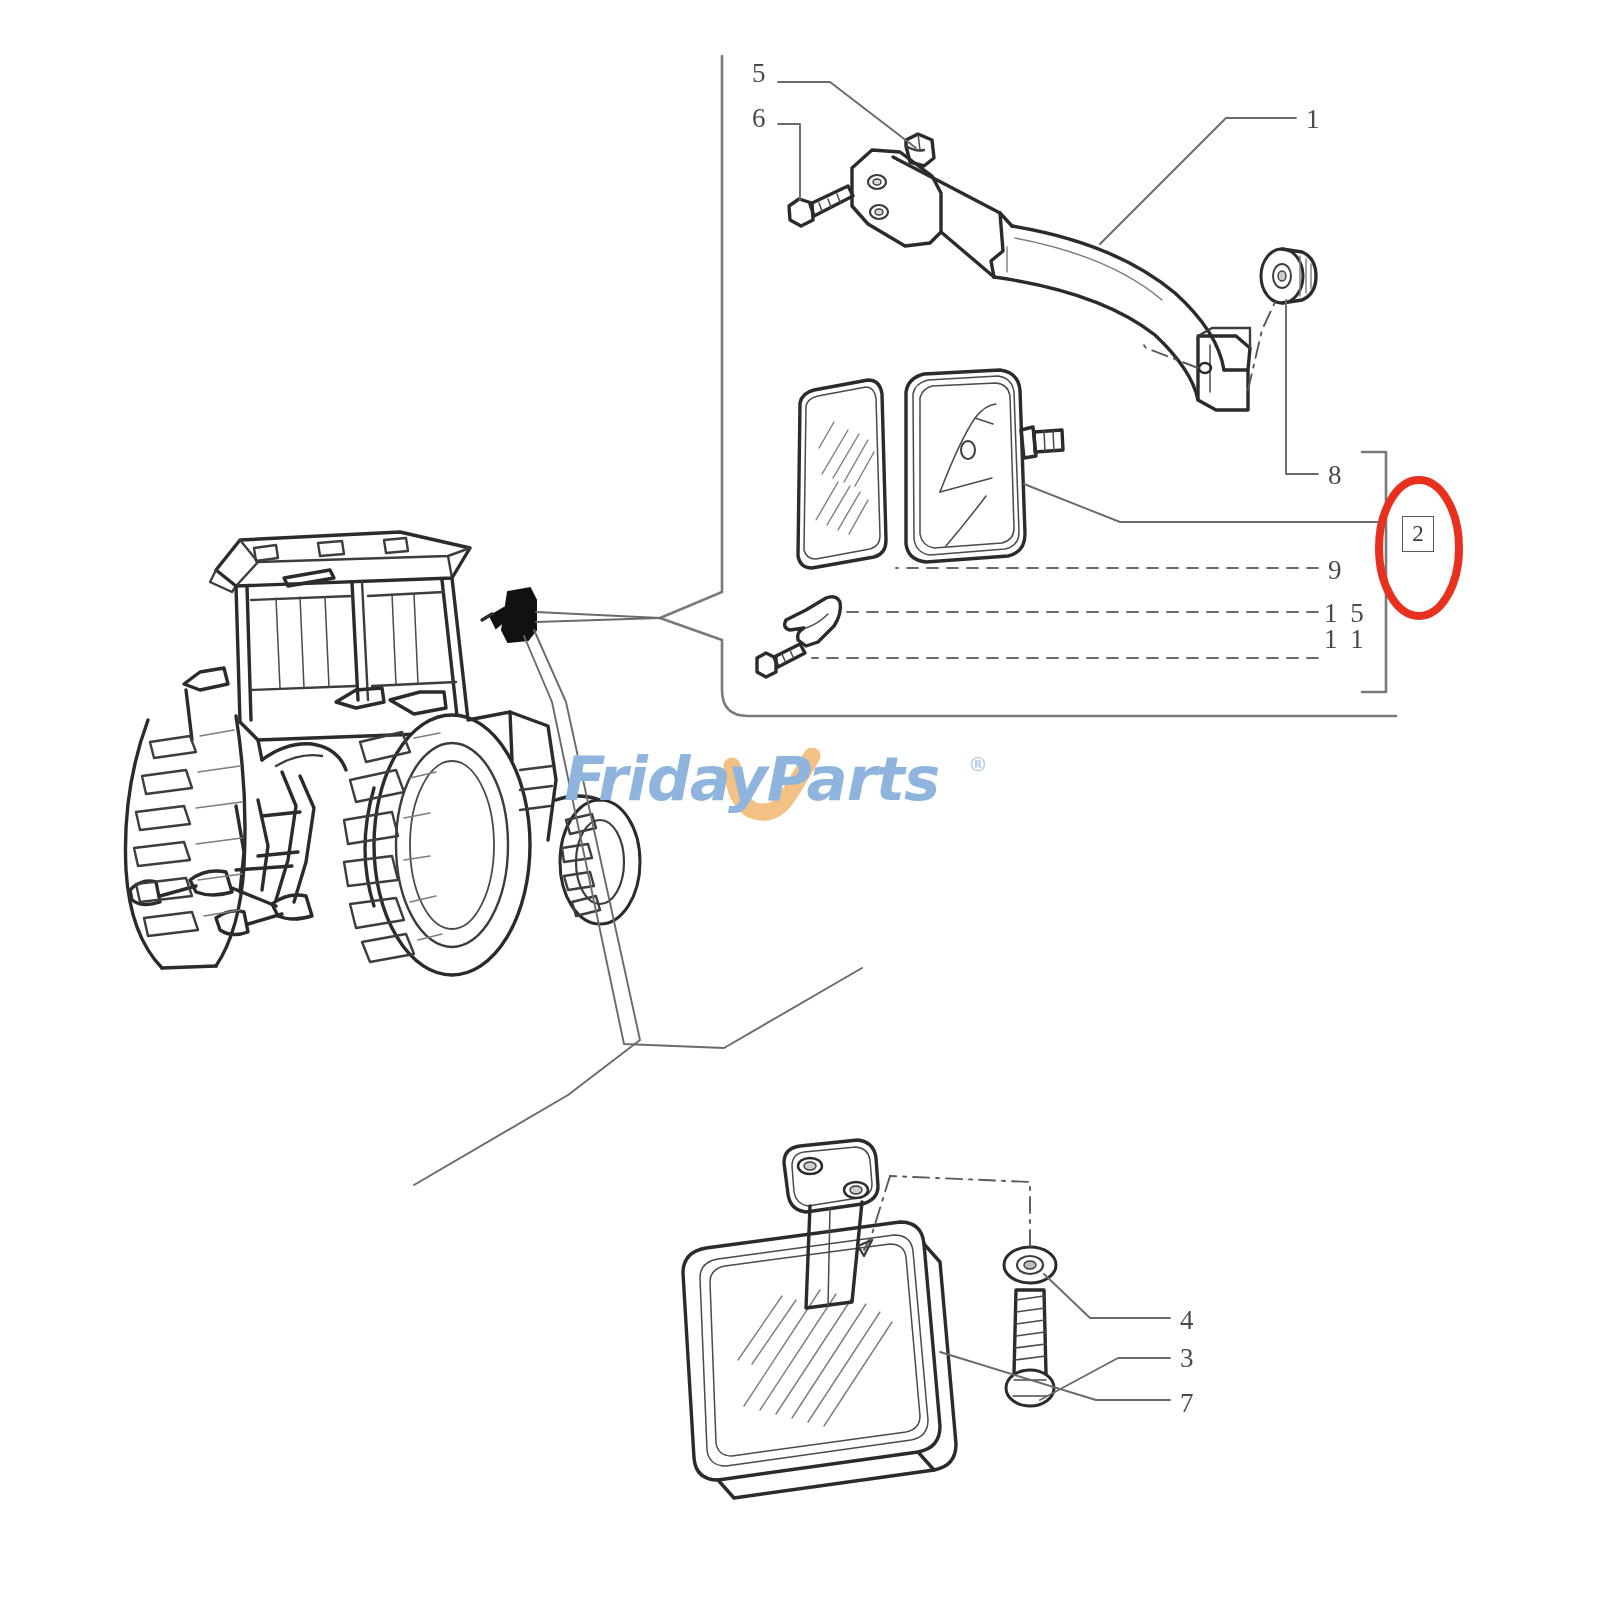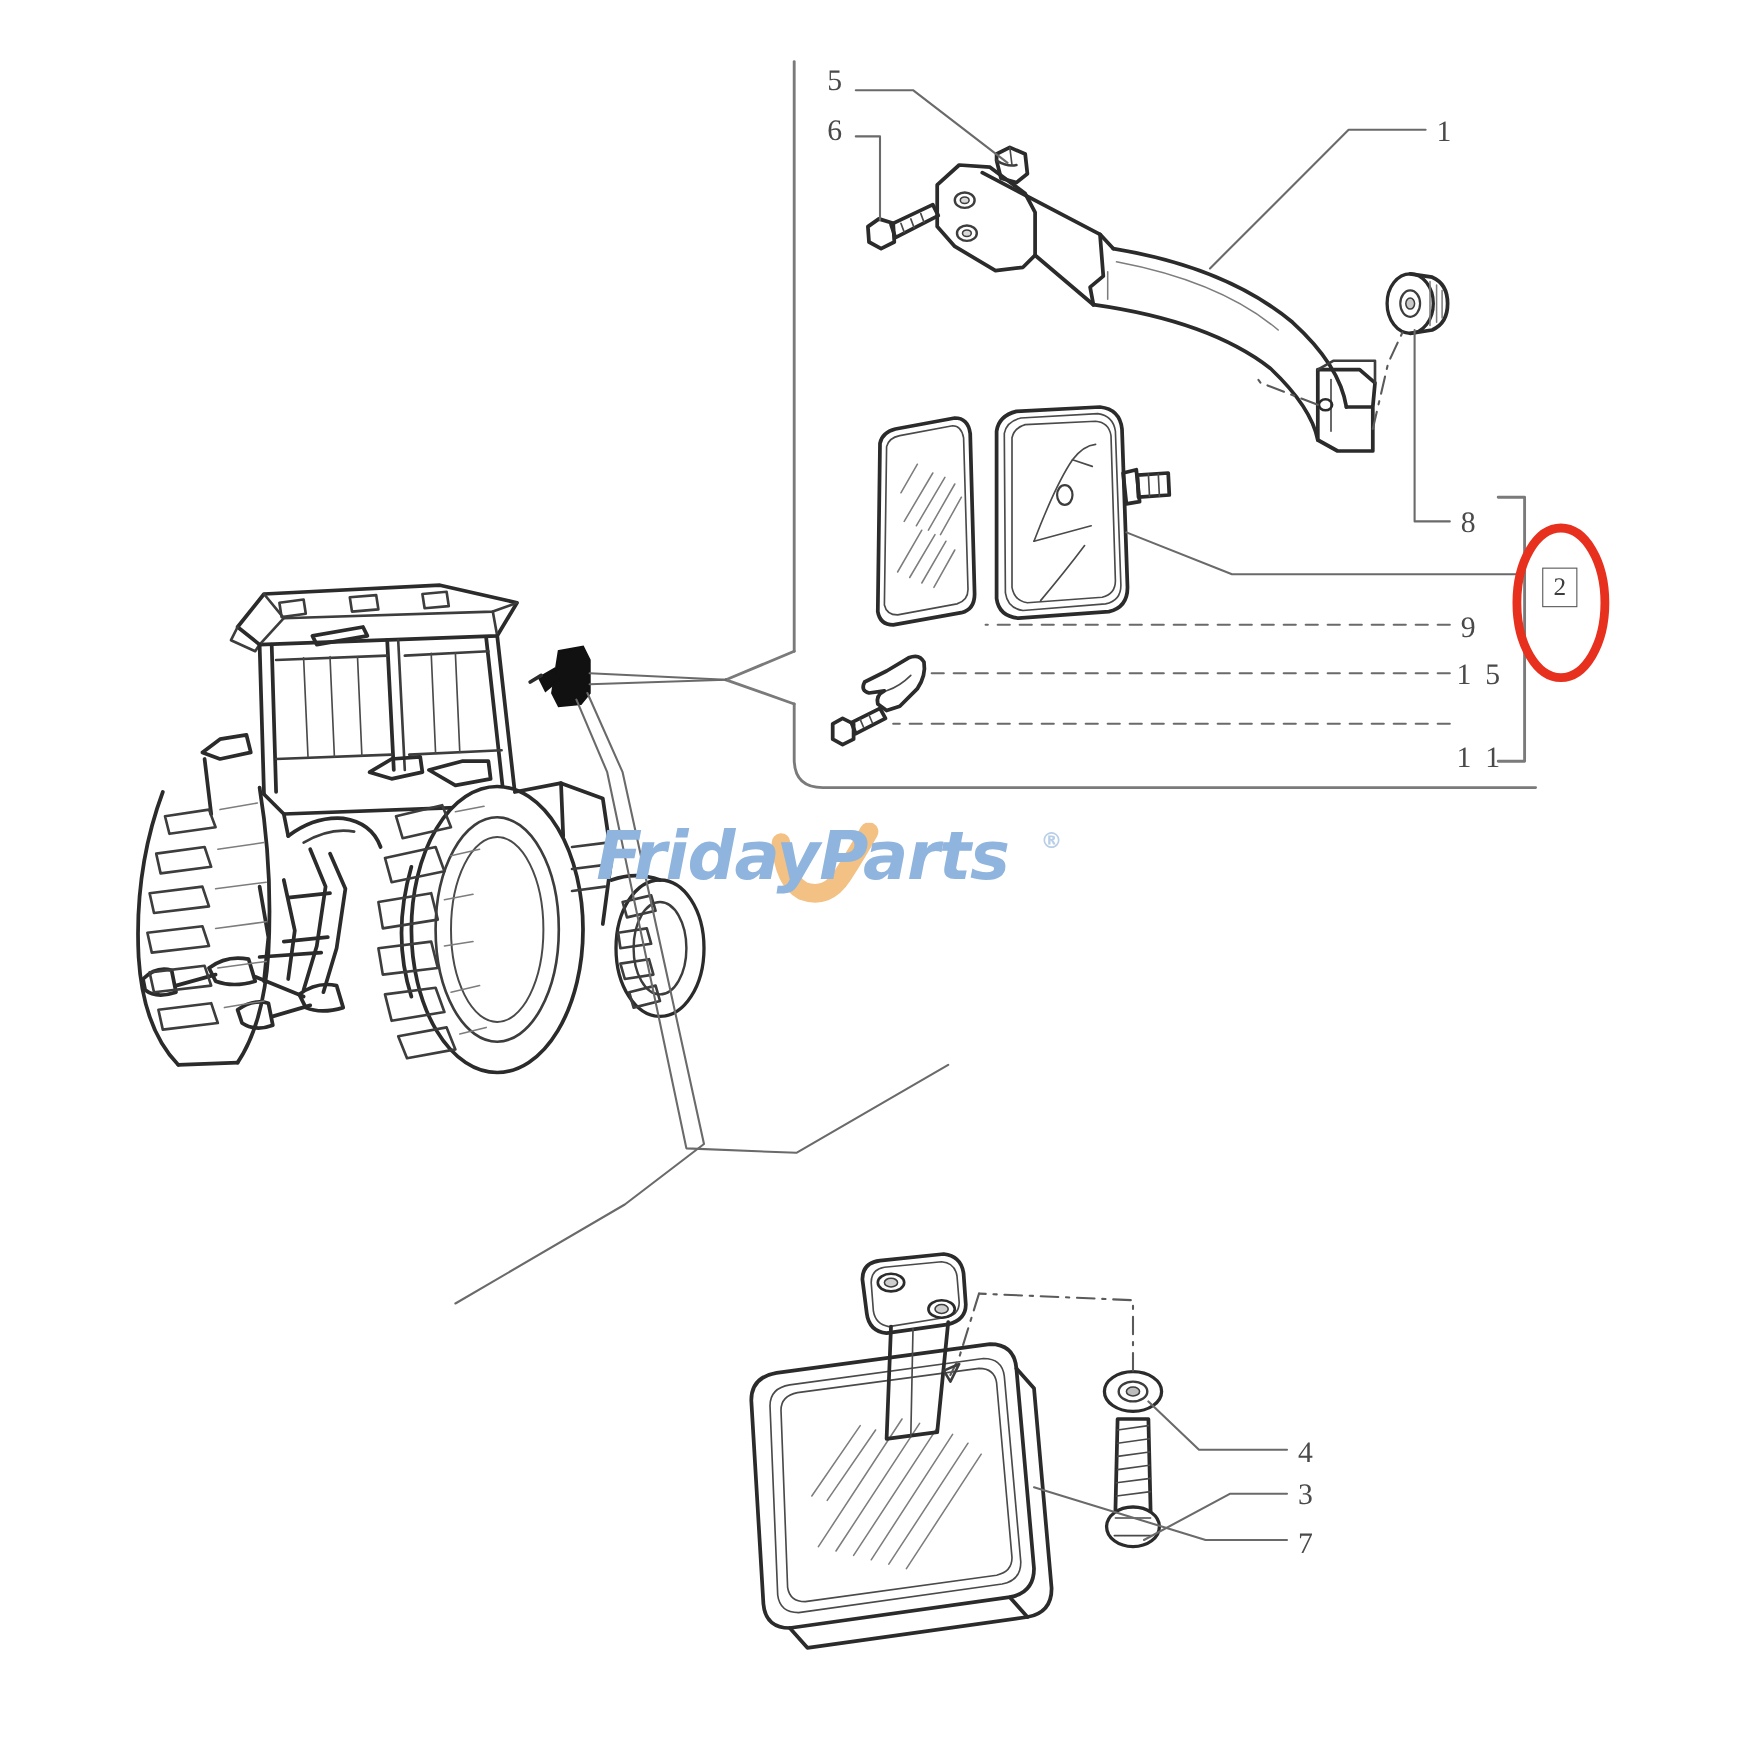--- a/index.html
+++ b/index.html
@@ -45,21 +45,21 @@
     display: flex;
     align-items: center;
     justify-content: center;
     font-family: "Liberation Serif", "DejaVu Serif", serif;
     font-size: 23px;
     color: #3d3d3d;
     background: transparent;
   }
   #watermark {
     position: absolute;
-    left: 542px;
+    left: 564px;
     top: 748px;
     width: 440px;
     height: 80px;
     pointer-events: none;
   }
   #wm-text {
     position: absolute;
     left: 0;
     top: 0;
     font-family: "DejaVu Sans", "Liberation Sans", sans-serif;
@@ -436,21 +436,21 @@
     </g>
 
   </svg>
 
   <div class="callout" style="left:752px; top:60px;">5</div>
   <div class="callout" style="left:752px; top:105px;">6</div>
   <div class="callout" style="left:1306px; top:106px;">1</div>
   <div class="callout" style="left:1328px; top:462px;">8</div>
   <div class="callout" style="left:1328px; top:557px;">9</div>
   <div class="callout" style="left:1324px; top:600px;">1 5</div>
-  <div class="callout" style="left:1324px; top:675px;">1 1</div>
+  <div class="callout" style="left:1324px; top:626px;">1 1</div>
 
   <div class="callout" style="left:1180px; top:1307px;">4</div>
   <div class="callout" style="left:1180px; top:1345px;">3</div>
   <div class="callout" style="left:1180px; top:1390px;">7</div>
 
   <div id="boxed-ref">2</div>
 
   <div id="watermark">
     <svg width="440" height="80" viewBox="0 0 440 80" xmlns="http://www.w3.org/2000/svg" style="position:absolute; left:0; top:0;">
       <path d="M 168 18 Q 170 52 188 62 Q 210 70 224 48 Q 238 26 248 8" fill="none" stroke="#f3c183" stroke-width="17" stroke-linecap="round"></path>

